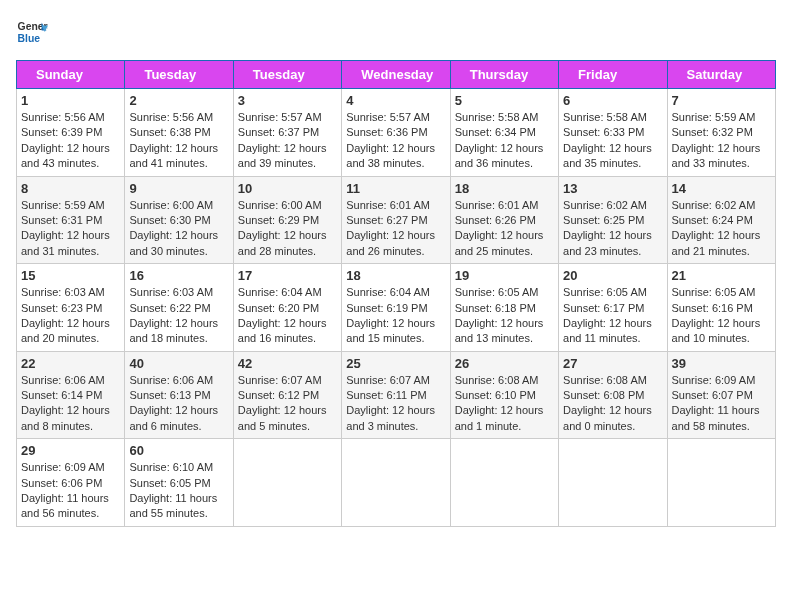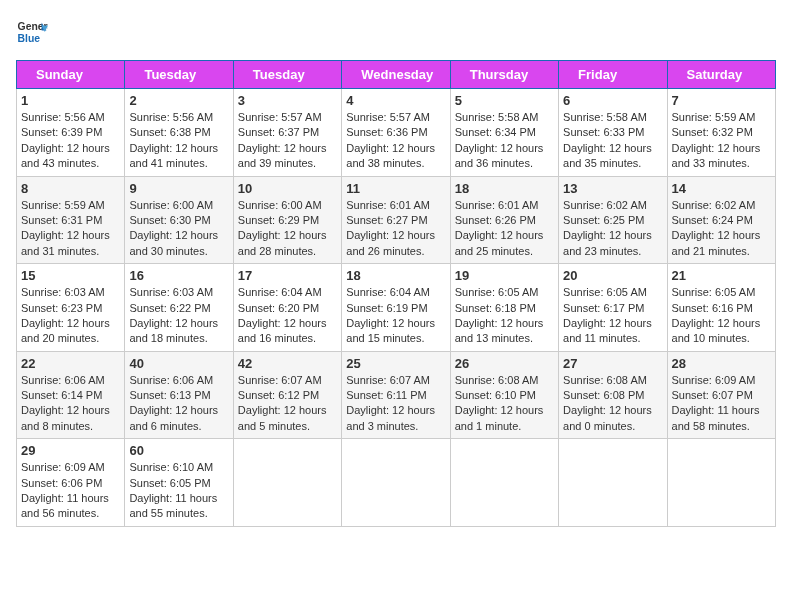--- a/index.html
+++ b/index.html
@@ -325,21 +325,21 @@
       </td>
         <td>
         <span class="day-number">27</span>
         <div class="day-info">
           Sunrise: 6:08 AM<br>
           Sunset: 6:08 PM<br>
           Daylight: 12 hours and 0 minutes.
         </div>
       </td>
         <td>
-        <span class="day-number">28</span>
+        <span class="day-number">39</span>
         <div class="day-info">
           Sunrise: 6:09 AM<br>
           Sunset: 6:07 PM<br>
           Daylight: 11 hours and 58 minutes.
         </div>
       </td>
       </tr>
       <tr>
         <td>
         <span class="day-number">29</span>

